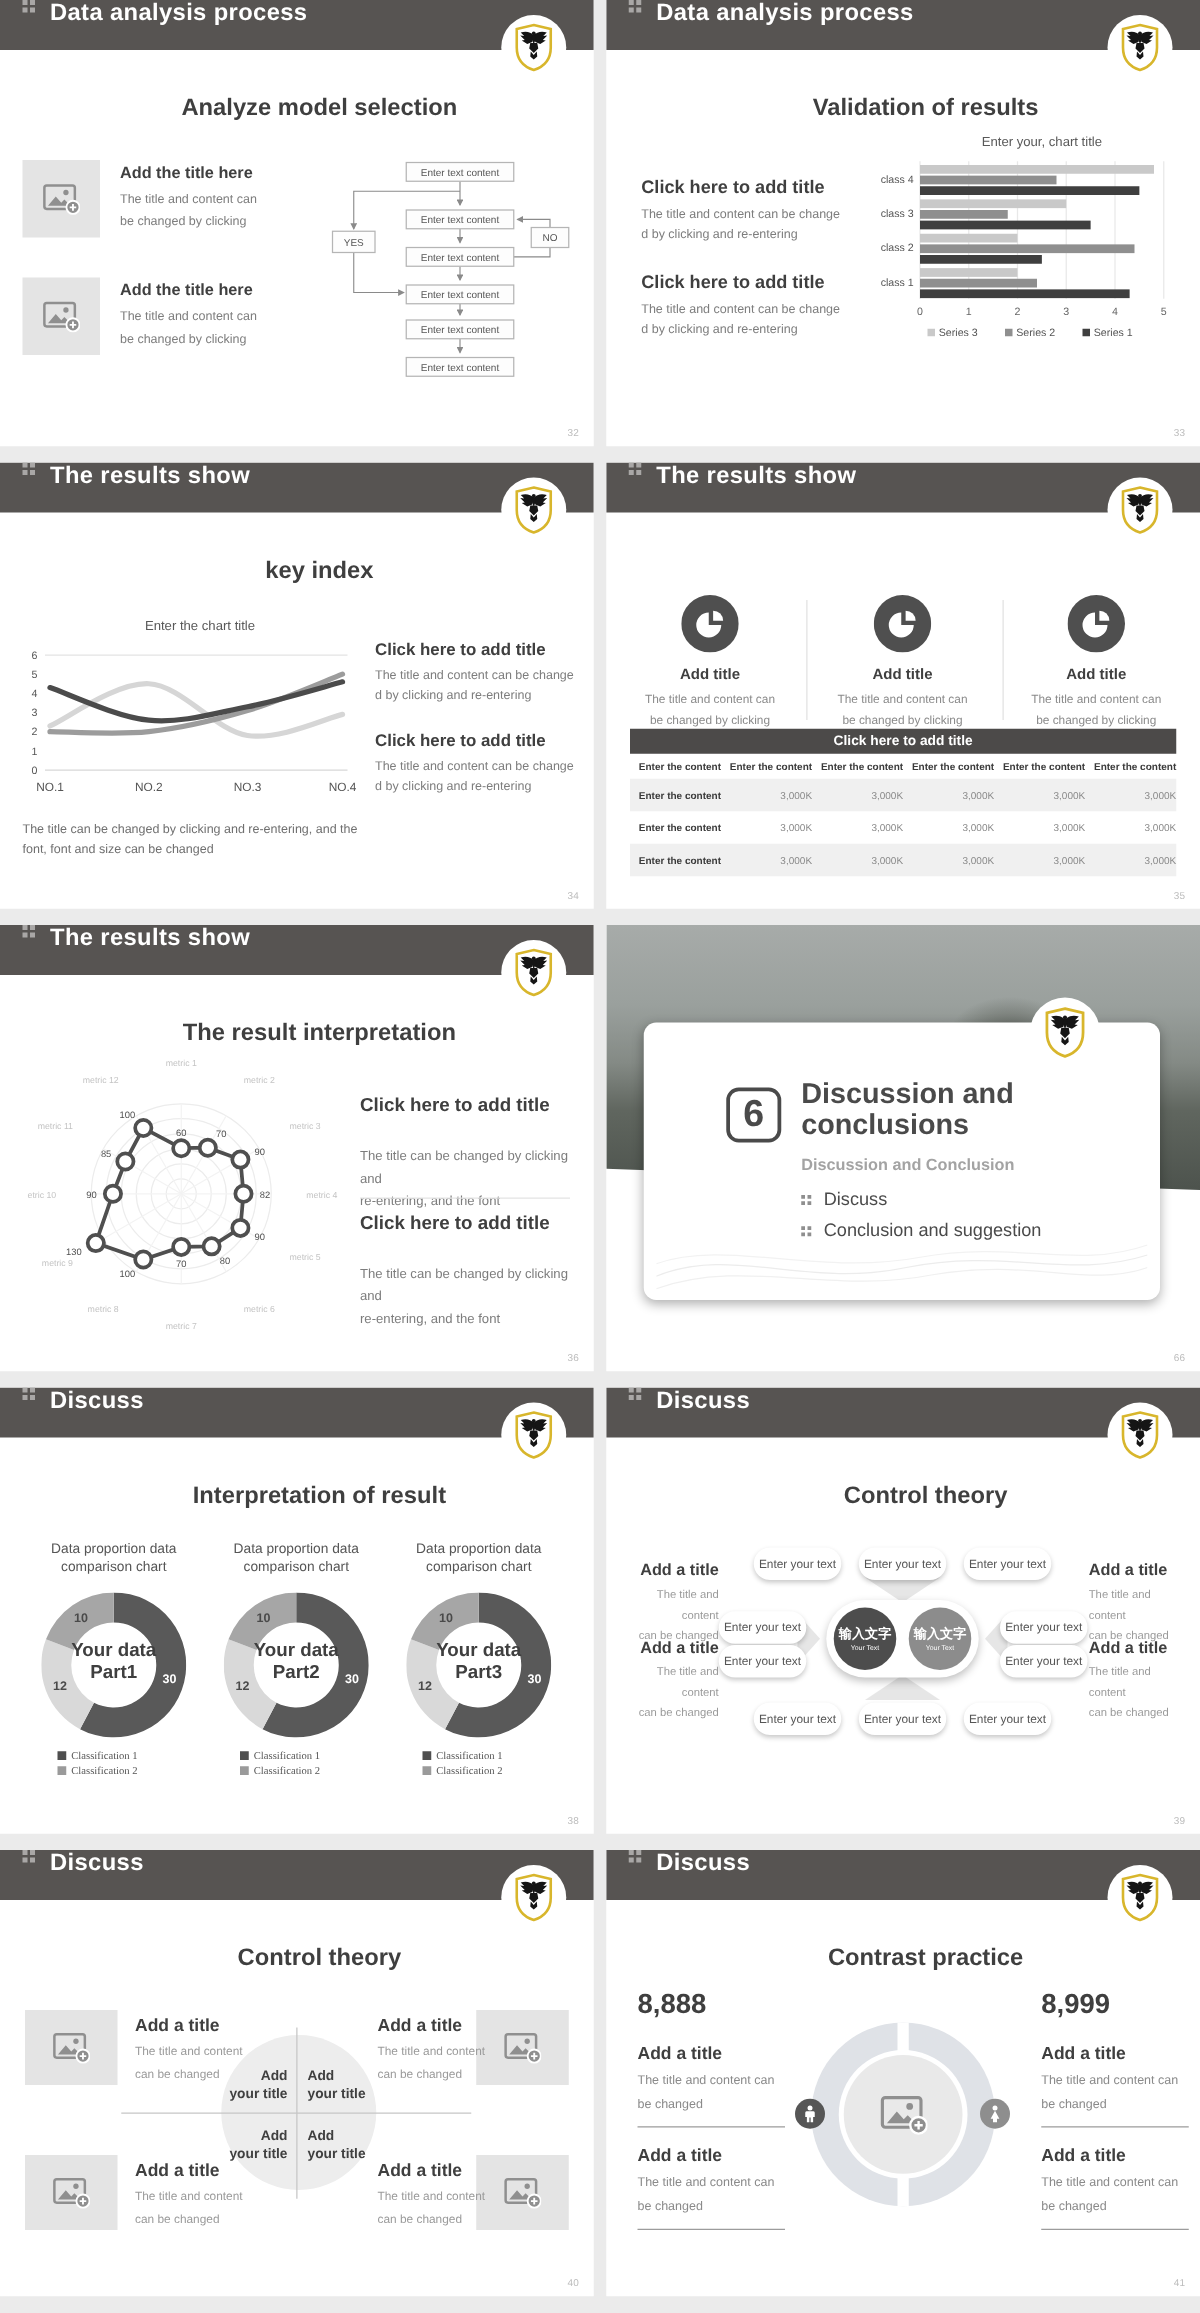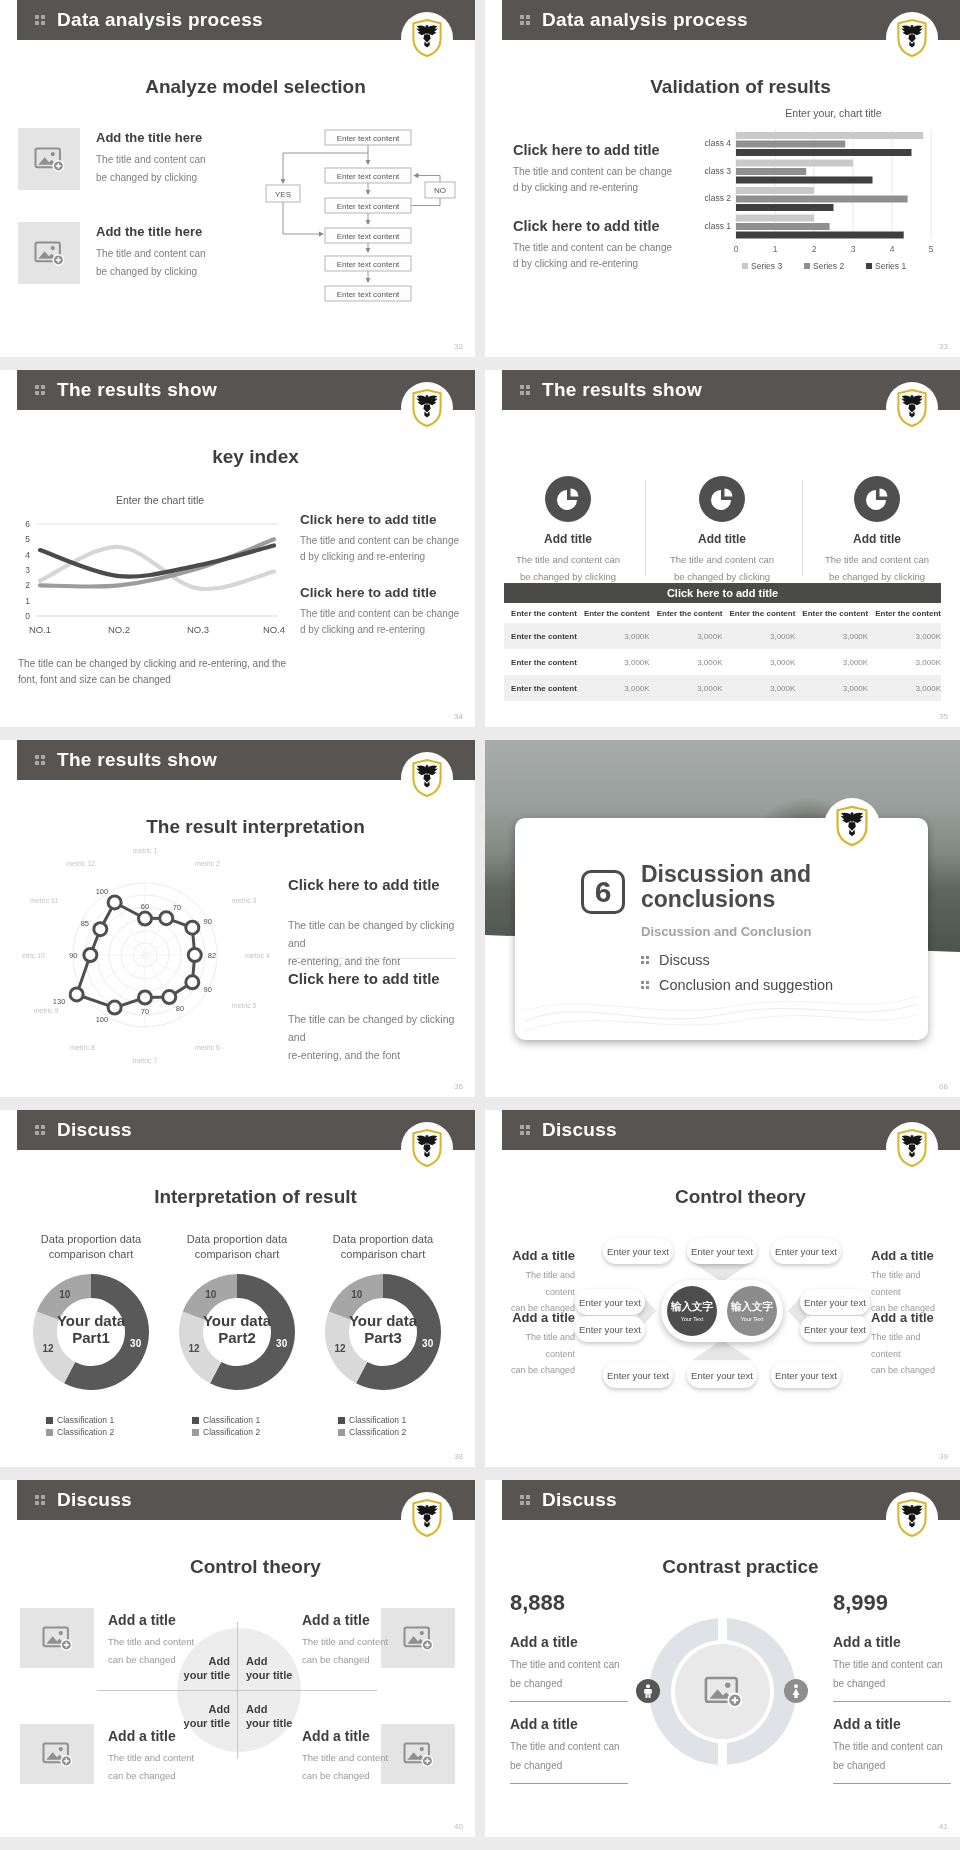--- a/index.html
+++ b/index.html
@@ -1,21 +1,21 @@
 <!DOCTYPE html>
 <html><head>
 <meta charset="utf-8">
 <style>
   * { margin:0; padding:0; box-sizing:border-box; }
   body { background:#ebebeb; font-family:"Liberation Sans", sans-serif; width:960px; }
   .board { width:960px; height:1850px; display:grid; grid-template-columns:475px 475px;
            grid-auto-rows:357px; column-gap:10px; row-gap:13px; background:#ebebeb; padding-bottom:13px; }
   .slide { position:relative; background:#ffffff; overflow:hidden; }
   .hbar { position:absolute; left:0; top:0; width:100%; height:40px; background:#575452;
-          display:flex; align-items:center; padding-left:18px; z-index:2;margin-left:17px; }
+          display:flex; align-items:flex-start; padding-left:18px; z-index:2; }
   .hdots { width:10px; height:10px; margin-right:12px; position:relative; flex:none; }
   .hdots i { position:absolute; width:4px; height:4px; background:#a9a7a6; left:0; top:0;
              box-shadow:6px 0 0 #a9a7a6, 0 6px 0 #a9a7a6, 6px 6px 0 #a9a7a6; }
   .htext { color:#ffffff; font-size:19px; font-weight:bold; letter-spacing:.3px; }
   .logo { position:absolute; top:12px; right:22px; width:52px; height:52px; background:#ffffff;
           border-radius:50%; z-index:3; display:flex; align-items:center; justify-content:center; }
   .logo svg { width:32px; height:40px; }
   .stitle { position:absolute; top:76px; left:0; width:100%; text-align:center;
             font-size:19px; font-weight:bold; color:#3f3f3f;padding-left:36px; }
   .pageno { position:absolute; right:12px; bottom:6px; font-size:8px; color:#bcbcbc; }
@@ -83,21 +83,21 @@
              box-shadow:5px 0 0 #8f8f8f, 0 5px 0 #8f8f8f, 5px 5px 0 #8f8f8f; }
   .bullet span { font-size:14.5px; color:#4a4a4a; }
   .wave { position:absolute; left:10px; bottom:4px; width:393px; height:60px; }
 
   
   .don { position:absolute; top:122px; width:146px; text-align:center; }
   .don .ct { font-size:11px; color:#555; line-height:1.35; margin-bottom:12px; }
   .donwrap { position:relative; width:116px; height:116px; margin:0 auto; }
   .doncenter { position:absolute; left:14px; top:38px; width:88px; text-align:center;
                font-size:15px; font-weight:bold; color:#3f3f3f; line-height:1.18; }
-  .donleg { margin-top:24px; text-align:right; padding-left:28px; }
+  .donleg { margin-top:8px; text-align:right; padding-left:28px;font-family:Liberation Serif, serif; }
   .donleg div { font-size:8.5px; color:#555; line-height:1.5; display:flex; align-items:center; }
   .donleg i { width:7px; height:7px; margin-right:4px; flex:none; }
 
   
   .pill { position:absolute; width:70px; height:26px; background:#fff; border-radius:13px;
           box-shadow:0 2px 4px rgba(0,0,0,.22); font-size:9.5px; color:#555;
           display:flex; align-items:center; justify-content:center; }
   .tri { position:absolute; width:0; height:0; }
   .capsule { position:absolute; left:176px; top:170px; width:122px; height:62px; background:#fff;
              border-radius:31px; box-shadow:0 3px 7px rgba(0,0,0,.25); }

